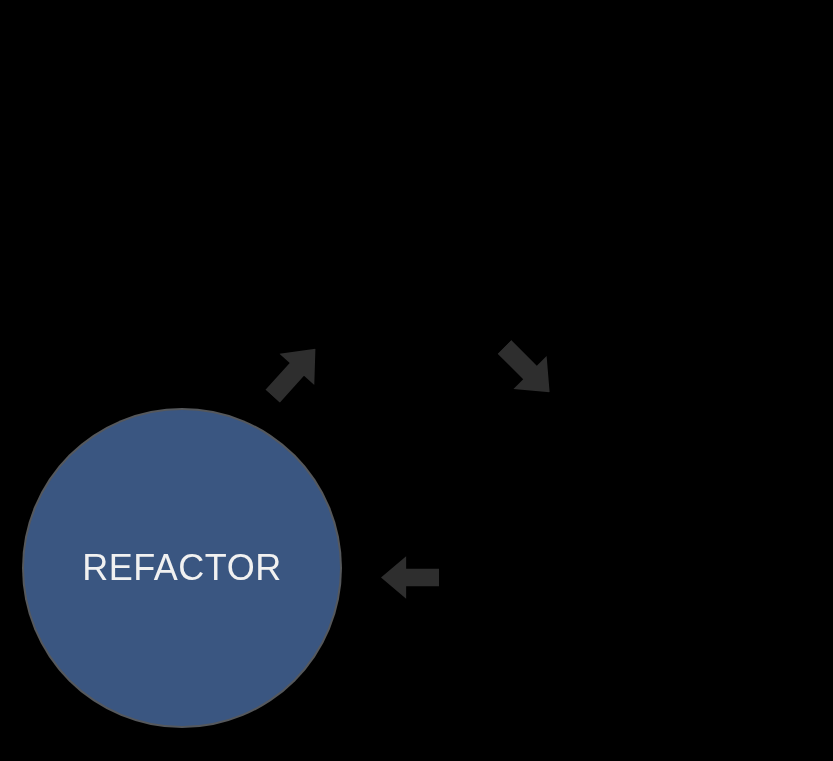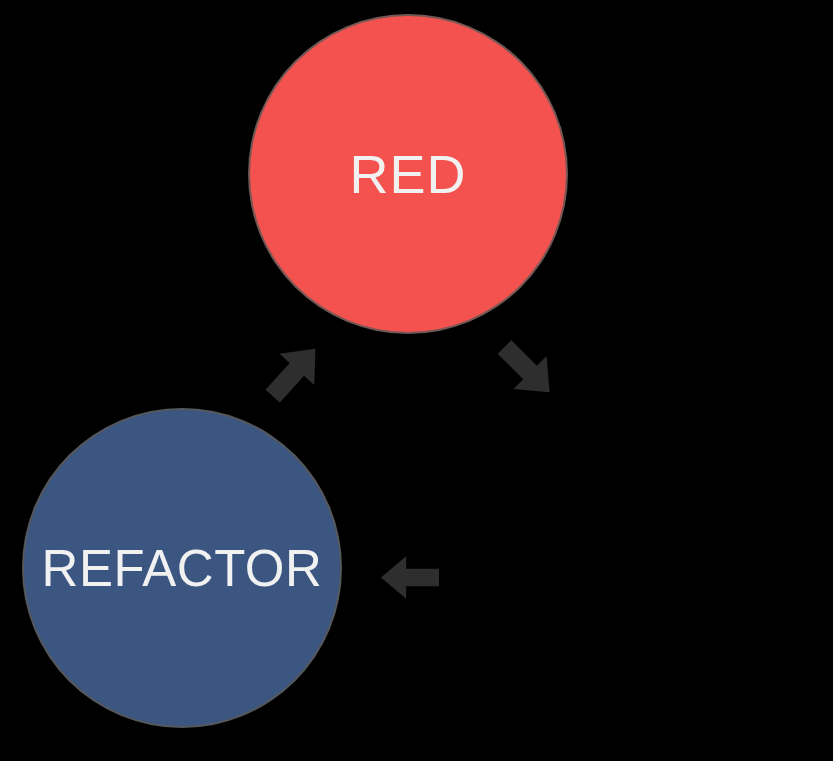--- a/index.html
+++ b/index.html
@@ -30,21 +30,21 @@
     font-weight: 300;
     font-size: 54px;
     letter-spacing: 1px;
     color: #f1f1f1;
     white-space: nowrap;
     user-select: none;
   }
   .node-red      { left: 248px; top: 14px;  }
   .node-green    { left: 492px; top: 406px; }
   .node-refactor { left: 22px;  top: 408px; }
-  .node-refactor .node-label { font-size: 51px; letter-spacing: 0.5px; }
+  .node-refactor .node-label { font-size: 36px; letter-spacing: 0.5px; }
 
   .arrow {
     position: absolute;
     display: block;
   }
   .arrow-red-to-green {
     left: 495px; top: 346px;
     width: 64px; height: 47px;
     transform: rotate(45deg);
   }
@@ -57,23 +57,20 @@
     left: 262px; top: 349px;
     width: 64px; height: 47px;
     transform: rotate(-48deg);
   }
 </style>
 </head>
 <body>
 
 <div class="canvas" style="background-color: rgb(0, 0, 0);">
 
-  <div class="node node-red" style="background-color: rgb(244, 82, 79);">
-    <span class="node-label" style="color: rgb(241, 241, 241);">RED</span>
-  </div>
 
 
   <div class="node node-refactor" style="background-color: rgb(58, 86, 129);">
     <span class="node-label" style="color: rgb(241, 241, 241);">REFACTOR</span>
   </div>
 
   <svg class="arrow arrow-red-to-green" viewBox="0 0 60 44" aria-hidden="true">
     <polygon points="0,13 34,13 34,0 60,22 34,44 34,31 0,31" style="fill: rgb(46, 46, 46);"></polygon>
   </svg>
 

